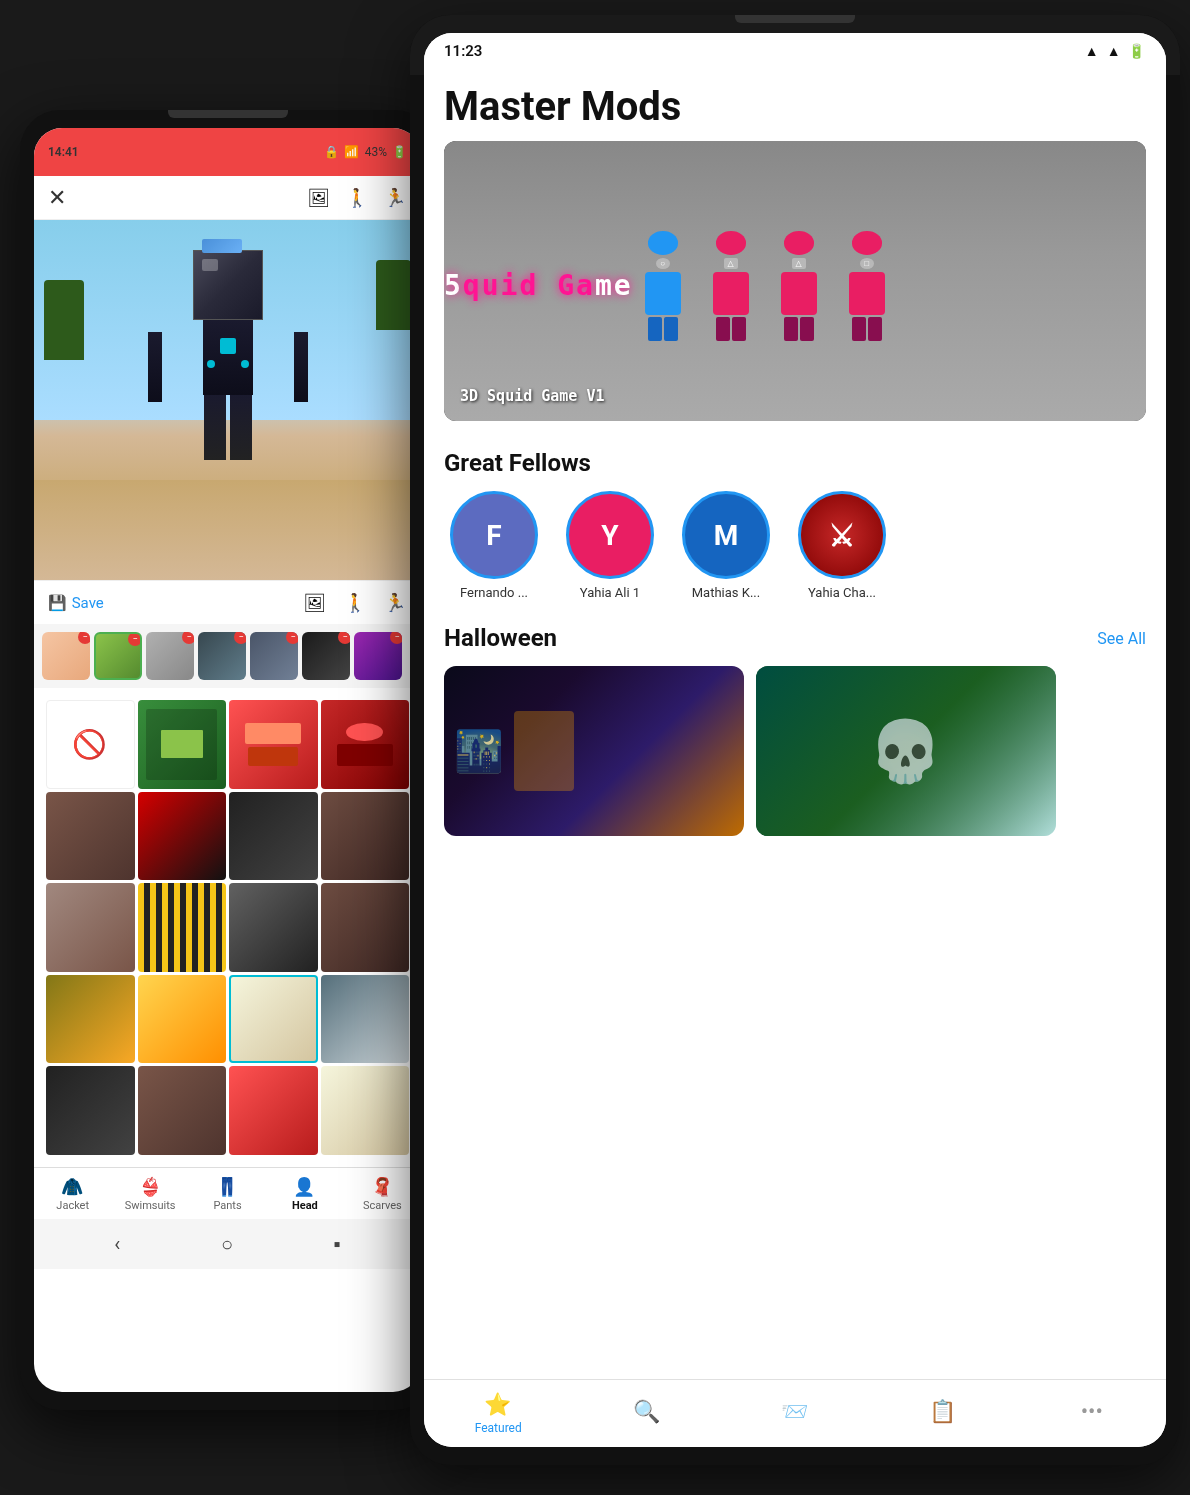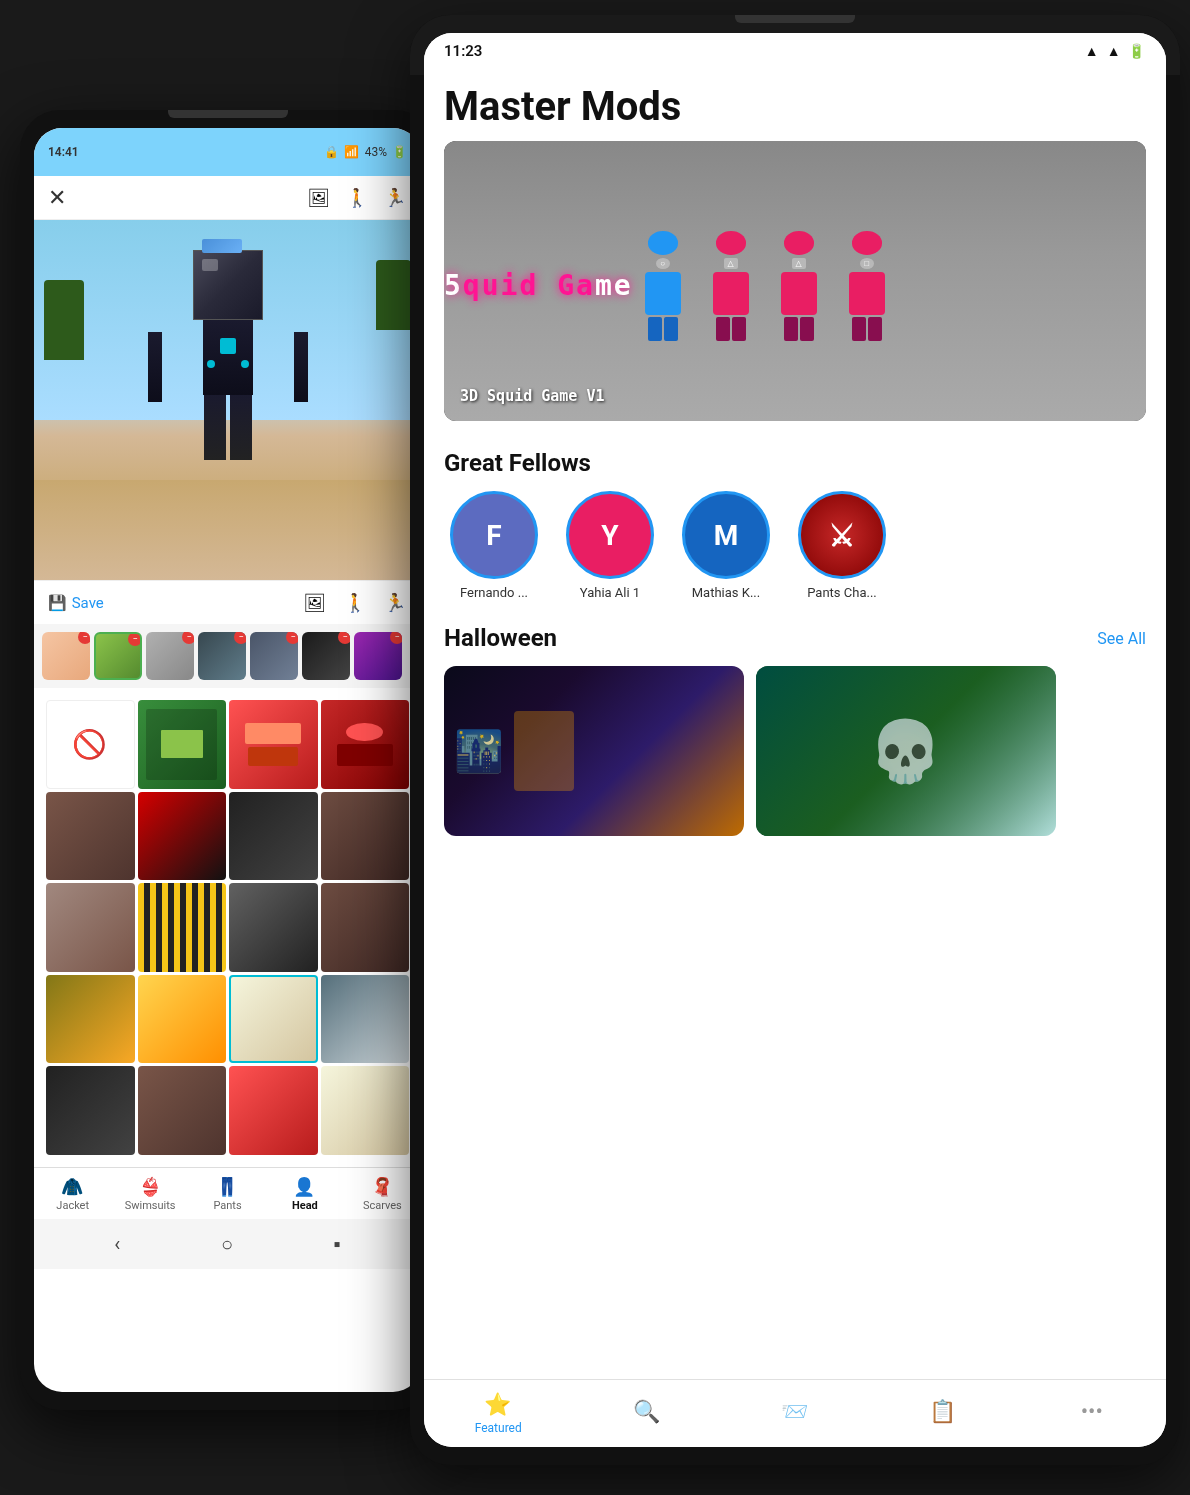--- a/index.html
+++ b/index.html
@@ -45,21 +45,21 @@
       border-radius: 0 0 6px 6px;
       z-index: 10;
     }
 
     
     .status-bar-left {
       display: flex;
       justify-content: space-between;
       align-items: center;
       padding: 24px 14px;
-      background: #7dd3fc;
+      background: #ef4444;
       font-size: 12px;
       color: #333;
       height: 32px;
     }
     .status-left-time { font-weight: 600; }
     .status-left-icons { display: flex; align-items: center; gap: 5px; }
 
     
     .top-bar-left {
       display: flex;
@@ -759,21 +759,21 @@
 
           <div class="fellow">
             <div class="fellow-avatar" style="background:#1565c0;">M</div>
             <span class="fellow-name">Mathias K...</span>
           </div>
 
           <div class="fellow">
             <div class="fellow-avatar" style="background:#b71c1c;font-size:20px;">
               <div style="width:100%;height:100%;border-radius:50%;background:radial-gradient(circle,#c62828,#7f0000);display:flex;align-items:center;justify-content:center;font-size:30px;">⚔</div>
             </div>
-            <span class="fellow-name">Pants Cha...</span>
+            <span class="fellow-name">Yahia Cha...</span>
           </div>
         </div>
       </div>
 
       <div class="section">
         <div class="section-header">
           <span class="section-title">Halloween</span>
           <span class="see-all">See All</span>
         </div>
         <div class="halloween-row">

